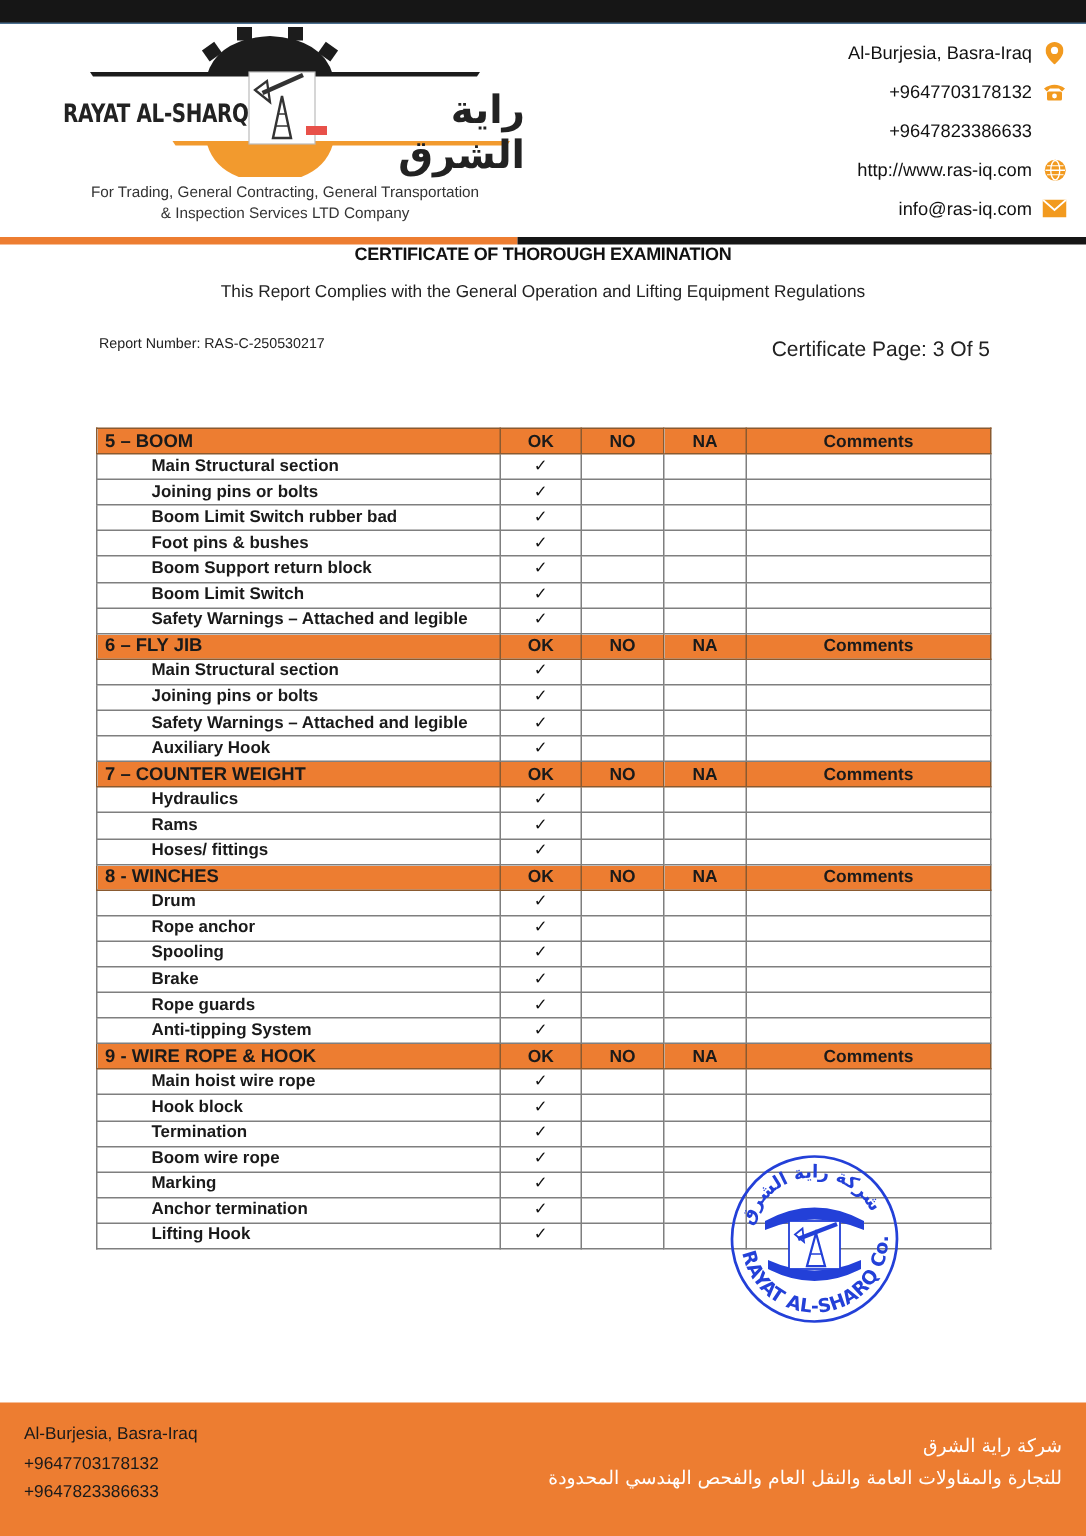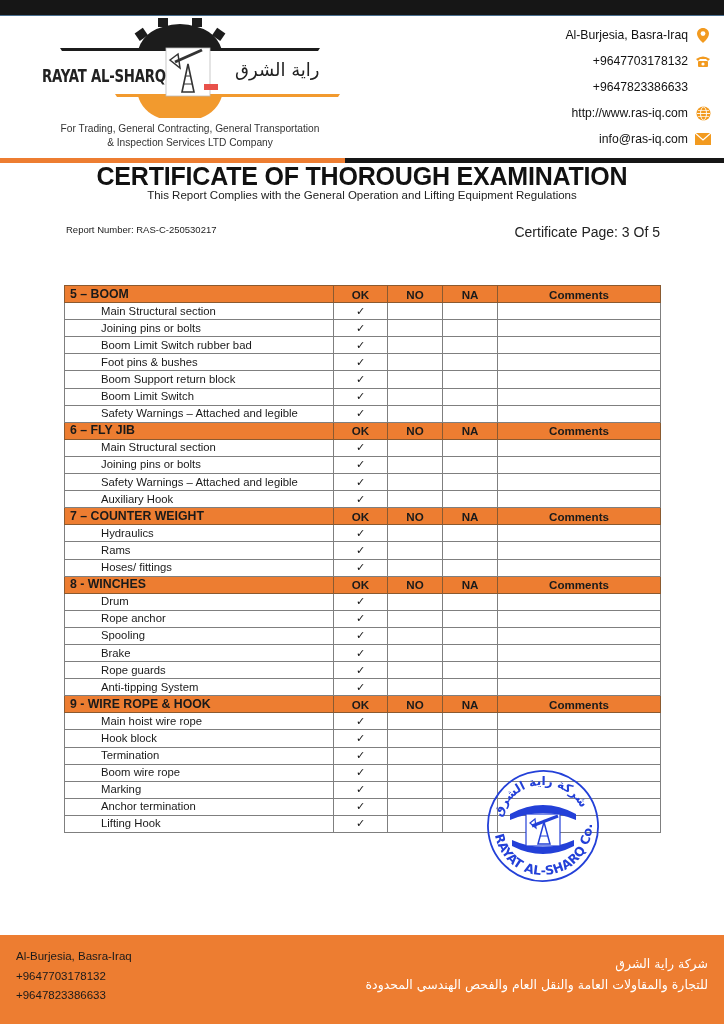--- a/index.html
+++ b/index.html
@@ -5,48 +5,48 @@
   * { box-sizing: border-box; margin: 0; padding: 0; }
   html, body { width: 724px; height: 1024px; background: #ffffff; overflow: hidden; }
   body { position: relative; font-family: "Liberation Sans", "DejaVu Sans", sans-serif; color: #111; }
 
   .topbar { position: absolute; left: 0; top: 0; width: 724px; height: 16px; background: #161616; border-bottom: 1px solid #4a6f8f; }
 
   
   .logo { position: absolute; left: 20px; top: 18px; width: 330px; height: 135px; }
   .logo svg { position: absolute; left: 0; top: 0; }
   .logo-en { position: absolute; left: 22px; top: 48px; font-family: "DejaVu Sans", sans-serif; font-weight: bold; font-size: 17px; letter-spacing: -0.3px; color: #222; transform: scaleX(0.78); transform-origin: left center; }
-  .logo-ar { position: absolute; left: 215px; top: 41px; font-family: "DejaVu Sans", sans-serif; font-weight: normal; font-size: 18px; color: #222; direction: rtl; }
+  .logo-ar { position: absolute; left: 215px; top: 41px; font-family: "DejaVu Sans", sans-serif; font-weight: bold; font-size: 26px; color: #222; direction: rtl; }
   .logo-tag { position: absolute; left: 0; width: 340px; text-align: center; font-size: 10.2px; font-weight: normal; color: #333; }
   .logo-tag.l1 { top: 105px; }
   .logo-tag.l2 { top: 119px; }
 
   
   .contacts { position: absolute; right: 12px; top: 22px; width: 260px; }
   .contact { display: flex; justify-content: flex-end; align-items: center; height: 26px; font-size: 12.2px; color: #111; }
   .contact .cicon { width: 18px; height: 16px; margin-left: 6px; display: inline-flex; align-items: center; justify-content: center; }
   .contact .cicon.blank { visibility: hidden; }
 
   .divider { position: absolute; top: 158px; height: 5px; }
   .divider.orange { left: 0; width: 345px; background: #ed7d31; }
   .divider.black { left: 345px; width: 379px; background: #161616; }
 
-  .doc-title { position: absolute; top: 162px; left: 0; width: 724px; text-align: center; font-size: 25px; font-weight: bold; color: #111; letter-spacing: -0.2px; }
+  .doc-title { position: absolute; top: 162px; left: 0; width: 724px; text-align: center; font-size: 12px; font-weight: bold; color: #111; letter-spacing: -0.2px; }
   .doc-sub { position: absolute; top: 189px; left: 0; width: 724px; text-align: center; font-size: 11.5px; color: #222; }
 
   .meta-left { position: absolute; left: 66px; top: 224px; font-size: 9.5px; color: #222; }
   .meta-right { position: absolute; right: 64px; top: 224px; font-size: 14px; color: #222; }
 
   
   table.exam { position: absolute; left: 64px; top: 240px; width: 596px; border-collapse: collapse; table-layout: fixed; margin-top: 45px; }
   table.exam td { border: 1px solid #7f7f7f; height: 17.1px; padding: 0 5px; font-size: 11.3px; line-height: 15px; white-space: nowrap; overflow: hidden; }
   table.exam tr.sec td { background: #ed7d31; font-weight: bold; color: #1a1a1a; font-size: 11.6px; border-color: #8a5a30; }
   table.exam tr.sec td.c-item { font-size: 12.3px; }
   table.exam tr.sec td.c-center { text-align: center; }
-  table.exam tr.item td.c-item { font-weight: normal; color: #1a1a1a; padding-left: 36px; }
+  table.exam tr.item td.c-item { font-weight: bold; color: #1a1a1a; padding-left: 36px; }
   table.exam td.c-ok { text-align: center; font-size: 11px; }
   col.w-item { width: 269px; }
   col.w-ok { width: 54px; }
   col.w-no { width: 55px; }
   col.w-na { width: 55px; }
   col.w-com { width: 163px; }
 
   
   .stamp { position: absolute; left: 478px; top: 768px; width: 130px; height: 115px; }
 

